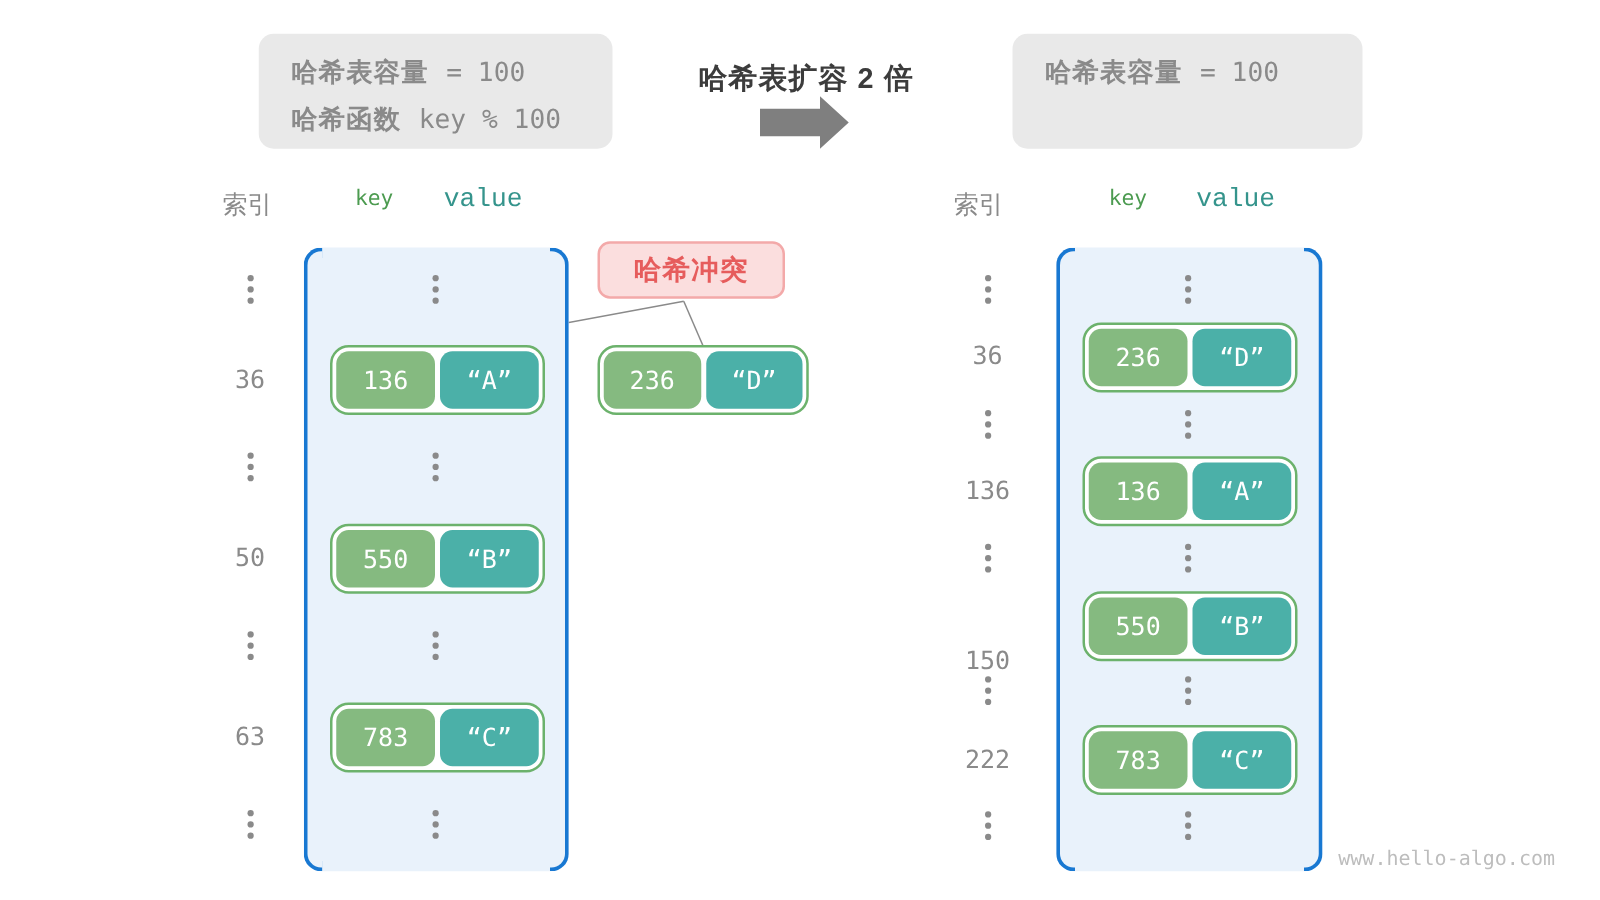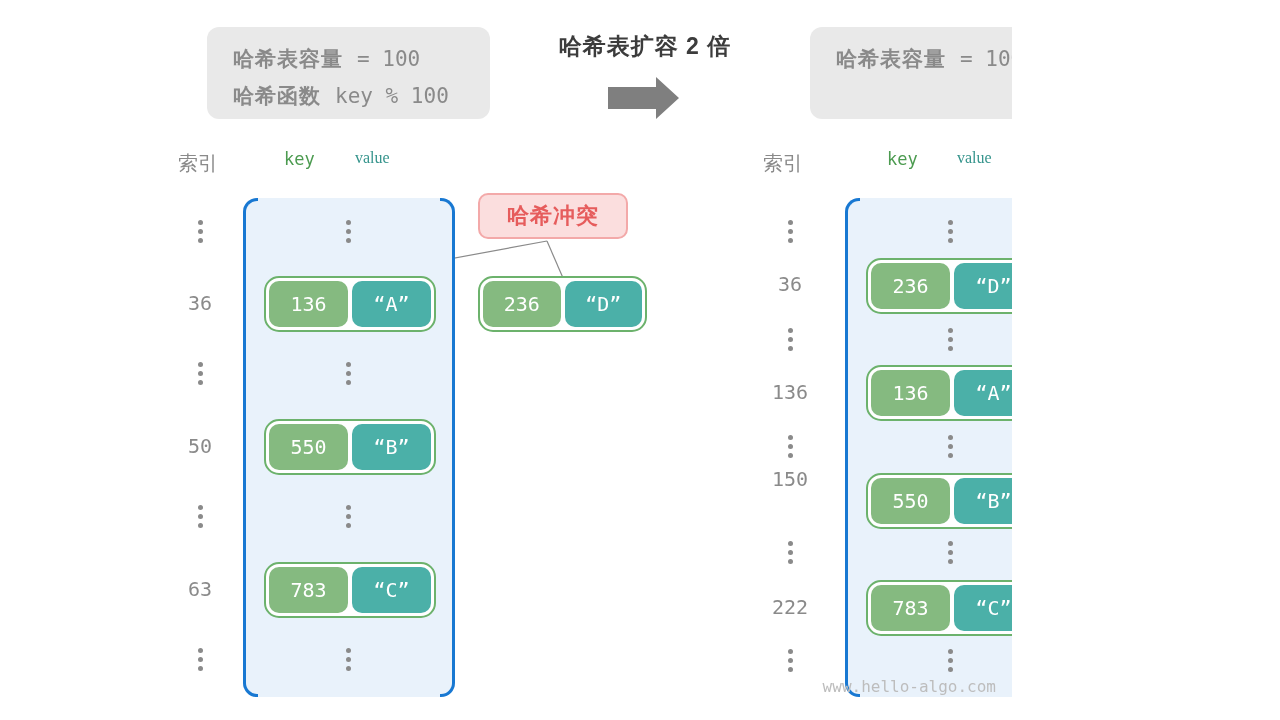--- a/index.html
+++ b/index.html
@@ -1,37 +1,37 @@
 <!DOCTYPE html>
 <html style="--infobox-bg: #e9e9e9; --gray-text: #8a8a8a; --title-color: #3c3c3c; --arrow-gray: #7f7f7f; --key-header-green: #4c9b50; --value-header-teal: #35948c; --table-fill: #e9f2fb; --bracket-blue: #1878d2; --pair-border: #6cb26c; --key-green: #85ba80; --value-teal: #4bb0a8; --collision-red: #e65c5c; --collision-bg: #fbdede; --collision-border: #f3a9a9; --connector-gray: #8a8a8a; --watermark-gray: #bdbdbd;"><head>
 <meta charset="utf-8">
 <style>
   html,body { margin:0; padding:0; background:#fff; }
   .canvas {
-    position:relative; width:1012px; height:720px; background:#fff; overflow:hidden;
+    position:relative; width:1280px; height:720px; background:#fff; overflow:hidden;
     font-family:"Liberation Sans","DejaVu Sans",sans-serif;
   }
 
   
   .info-box {
     position:absolute; background:var(--infobox-bg); border-radius:12px;
     color:var(--gray-text); padding:13px 0 0 26px; box-sizing:border-box;
   }
   .info-line { height:37px; line-height:37px; font-size:21px; white-space:nowrap; }
   .info-line .zh { font-weight:bold; letter-spacing:1px; }
   .info-line .val { font-family:"DejaVu Sans Mono",monospace; font-size:21px; margin-left:14px; }
 
   .title {
-    position:absolute; left:528px; top:31px; width:234px; text-align:center;
+    position:absolute; left:528px; top:47px; width:234px; text-align:center;
     font-weight:bold; font-size:23px; color:var(--title-color); letter-spacing:1px; white-space:nowrap;
   }
 
   .col-label { position:absolute; font-size:20px; color:var(--gray-text); white-space:nowrap; }
   .col-key   { font-family:"DejaVu Sans Mono",monospace; font-size:17px; color:var(--key-header-green); }
-  .col-value { font-family:Liberation Serif, serif; font-size:16px; color:var(--value-header-teal); }
+  .col-value { font-family:Liberation Mono, monospace; font-size:21px; color:var(--value-header-teal); }
 
   
   .table-box { position:absolute; background:var(--table-fill); border-radius:14px; }
   .bracket { position:absolute; top:0; bottom:0; width:15px; box-sizing:border-box; }
   .bracket-left  { left:0;  border:3px solid var(--bracket-blue); border-right:none; border-radius:14px 0 0 14px; }
   .bracket-right { right:0; border:3px solid var(--bracket-blue); border-left:none;  border-radius:0 14px 14px 0; }
 
   
   .pair {
     position:absolute; width:172px; height:56px; background:#fff;
@@ -57,21 +57,21 @@
   .collision-label {
     position:absolute; left:478px; top:193px; width:150px; height:46px; box-sizing:border-box;
     background:var(--collision-bg); border:2px solid var(--collision-border); border-radius:10px;
     color:var(--collision-red); font-weight:bold; font-size:22px; letter-spacing:1px;
     display:flex; align-items:center; justify-content:center;
   }
 
   .overlay { position:absolute; left:0; top:0; pointer-events:none; }
 
   .watermark {
-    position:absolute; right:16px; top:677px;
+    position:absolute; right:36px; top:677px;
     font-family:"DejaVu Sans Mono",monospace; font-size:16px; color:var(--watermark-gray);
   }
 </style>
 </head>
 <body>
 
 <div class="canvas">
 
   <svg class="overlay" width="1280" height="720">
     <line x1="547" y1="241" x2="352" y2="277" style="stroke:var(--connector-gray);stroke-width:1.2"></line>
@@ -190,21 +190,21 @@
       <i></i>
       <i></i>
       <i></i>
     </div>
   <span class="idx" style="left:760px;top:378px">136</span>
   <div class="vdots" style="left:788px;top:435px">
       <i></i>
       <i></i>
       <i></i>
     </div>
-  <span class="idx" style="left:760px;top:465px">150</span>
+  <span class="idx" style="left:760px;top:514px">150</span>
   <div class="vdots" style="left:788px;top:541px">
       <i></i>
       <i></i>
       <i></i>
     </div>
   <span class="idx" style="left:760px;top:593px">222</span>
   <div class="vdots" style="left:788px;top:649px">
       <i></i>
       <i></i>
       <i></i>

